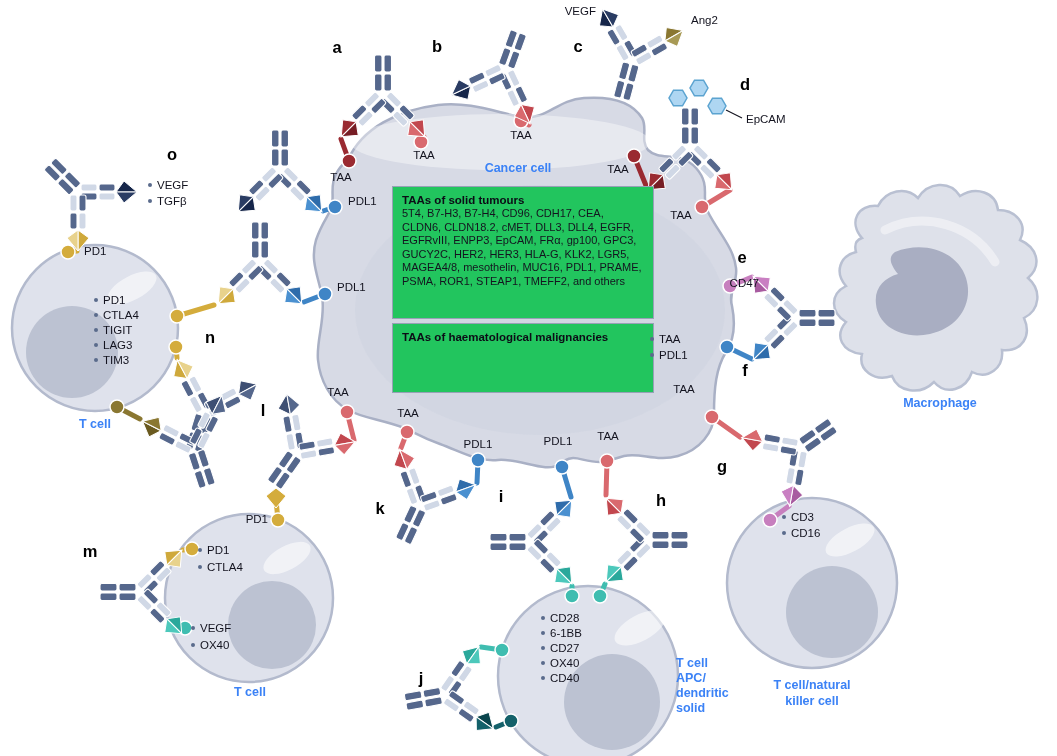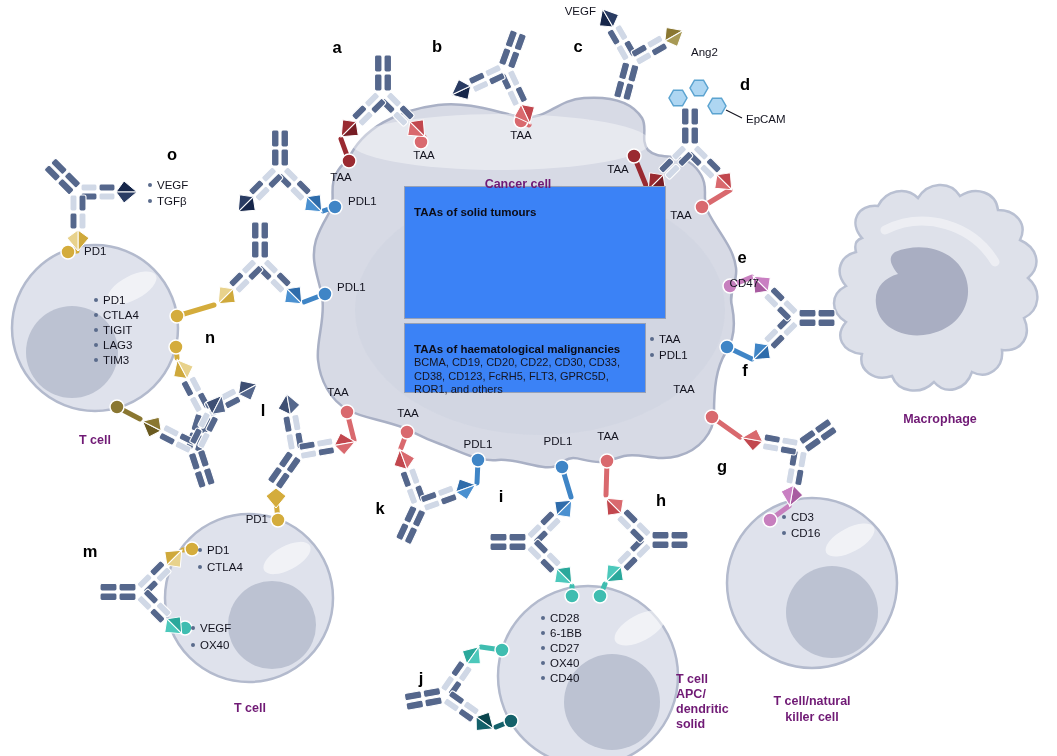--- a/index.html
+++ b/index.html
@@ -4,29 +4,29 @@
 <style>
   html,body{margin:0;padding:0;background:#fff;}
   #canvas{position:relative;width:1057px;height:756px;background:#fff;overflow:hidden;
           font-family:"Liberation Sans",sans-serif;}
   #art{position:absolute;left:0;top:0;}
   .lbl{position:absolute;font:11.5px/1.15 "Liberation Sans",sans-serif;color:#13131f;white-space:nowrap;z-index:4;}
   .ctr{transform:translate(-50%,-50%);}
   .rt{transform:translate(-100%,-50%);}
   .lt{transform:translate(0,-50%);}
   .letter{font-weight:700;font-size:16.5px;color:#000;}
-  .cellname{font-weight:700;font-size:12.5px;color:#701a75;margin-top:16px;}
+  .cellname{font-weight:700;font-size:12.5px;color:#3b82f6;}
   .multiline{line-height:15px;}
   .nkname{text-align:center;transform:translate(-50%,0);line-height:16px;}
   .bullets{position:absolute;z-index:4;}
   .bullets .row{display:flex;align-items:center;gap:5px;height:var(--rh,15px);
                 font:11.5px "Liberation Sans",sans-serif;color:#13131f;white-space:nowrap;}
   .dot{width:4px;height:4px;border-radius:50%;background:#5a6b8c;flex:0 0 auto;}
-  .box{position:absolute;background:#3b82f6;border:1.5px solid #97a1b6;padding:18px 9px;
-       box-sizing:border-box;z-index:3;margin-left:12px;}
+  .box{position:absolute;background:#22c55e;border:1.5px solid #97a1b6;padding:6px 9px;
+       box-sizing:border-box;z-index:3;}
   .box .t{font:700 11.5px/1.25 "Liberation Sans",sans-serif;color:#0c0c16;}
   .box .b{font:11px/1.23 "Liberation Sans",sans-serif;color:#14141f;}
   
   .ab rect{stroke:#fff;stroke-width:1.1;}
   .fcq{fill:var(--fc,#55678c);}
   .ltq{fill:var(--lt,#d0d8e6);}
   .aLm{fill:var(--aL,#55678c);} .aLd{fill:var(--aLd,#3e4f73);}
   .aRm{fill:var(--aR,#55678c);} .aRd{fill:var(--aRd,#3e4f73);}
 </style>
 </head>
@@ -241,24 +241,24 @@
   <use href="#ab" transform="translate(140,592) rotate(90)" style="--aL:#e8d28c;--aLd:#cfa93b;--aR:#4cc8bb;--aRd:#2aa89b"></use>
   <use href="#ab" transform="translate(260,262) rotate(180)" style="--aL:#4a90d0;--aLd:#2e6cab;--aR:#e8d28c;--aRd:#cfa93b"></use>
   <use href="#ab" transform="translate(205,412) rotate(17)" style="--aL:#e8d28c;--aLd:#cfa93b"></use>
   <use href="#ab" transform="translate(195,448) rotate(-18)" style="--aL:#8a7731;--aLd:#6a5a1f"></use>
   <use href="#ab" transform="translate(78,192) rotate(135)" style="--aL:#2a3c63;--aLd:#16264a;--aR:#e8d28c;--aRd:#cfa93b"></use>
   <use href="#ab" transform="translate(280,170) rotate(180)" style="--aL:#4a90d0;--aLd:#2e6cab;--aR:#2a3c63;--aRd:#16264a"></use>
 </svg>
 
 <div class="box" style="left:392px;top:186px;width:262px;height:133px">
   <div class="t">TAAs of solid tumours</div>
-</div>
-<div class="box" style="left:392px;top:323px;width:242px;height:70px">
+  <div class="b">5T4, B7-H3, B7-H4, CD96, CDH17, CEA, CLDN6, CLDN18.2, cMET, DLL3, DLL4, EGFR, EGFRvIII, ENPP3, EpCAM, FRα, gp100, GPC3, GUCY2C, HER2, HER3, HLA-G, KLK2, LGR5, MAGEA4/8, mesothelin, MUC16, PDL1, PRAME, PSMA, ROR1, STEAP1, TMEFF2, and others</div>
+</div>
+<div class="box" style="left:392px;top:323px;width:262px;height:70px">
   <div class="t">TAAs of haematological malignancies</div>
-  <div class="b">BCMA, CD19, CD20, CD22, CD30, CD33, CD38, CD123, FcRH5, FLT3, GPRC5D, ROR1, and others</div>
 </div>
 
 <div class="lbl ctr letter" style="left:337px;top:47px">a</div>
 <div class="lbl ctr letter" style="left:437px;top:46px">b</div>
 <div class="lbl ctr letter" style="left:578px;top:46px">c</div>
 <div class="lbl ctr letter" style="left:745px;top:84px">d</div>
 <div class="lbl ctr letter" style="left:742px;top:257px">e</div>
 <div class="lbl ctr letter" style="left:745px;top:370px">f</div>
 <div class="lbl ctr letter" style="left:722px;top:466px">g</div>
 <div class="lbl ctr letter" style="left:661px;top:500px">h</div>
@@ -280,21 +280,21 @@
 <div class="lbl ctr" style="left:608px;top:437px">TAA</div>
 <div class="lbl ctr" style="left:338px;top:393px">TAA</div>
 <div class="lbl ctr" style="left:478px;top:445px">PDL1</div>
 <div class="lbl ctr" style="left:558px;top:442px">PDL1</div>
 <div class="lbl lt" style="left:337px;top:288px">PDL1</div>
 <div class="lbl lt" style="left:348px;top:202px">PDL1</div>
 <div class="lbl lt" style="left:84px;top:252px">PD1</div>
 <div class="lbl rt" style="left:268px;top:520px">PD1</div>
 <div class="lbl rt" style="left:759px;top:284px">CD47</div>
 <div class="lbl rt" style="left:596px;top:12px">VEGF</div>
-<div class="lbl lt" style="left:691px;top:53px">Ang2</div>
+<div class="lbl lt" style="left:691px;top:21px">Ang2</div>
 <div class="lbl lt" style="left:746px;top:120px">EpCAM</div>
 
 <div class="bullets" style="left:148px;top:177px;--rh:16px">
   <div class="row">
         <span class="dot"></span>
         <span>VEGF</span>
       </div>
   <div class="row">
         <span class="dot"></span>
         <span>TGFβ</span>

